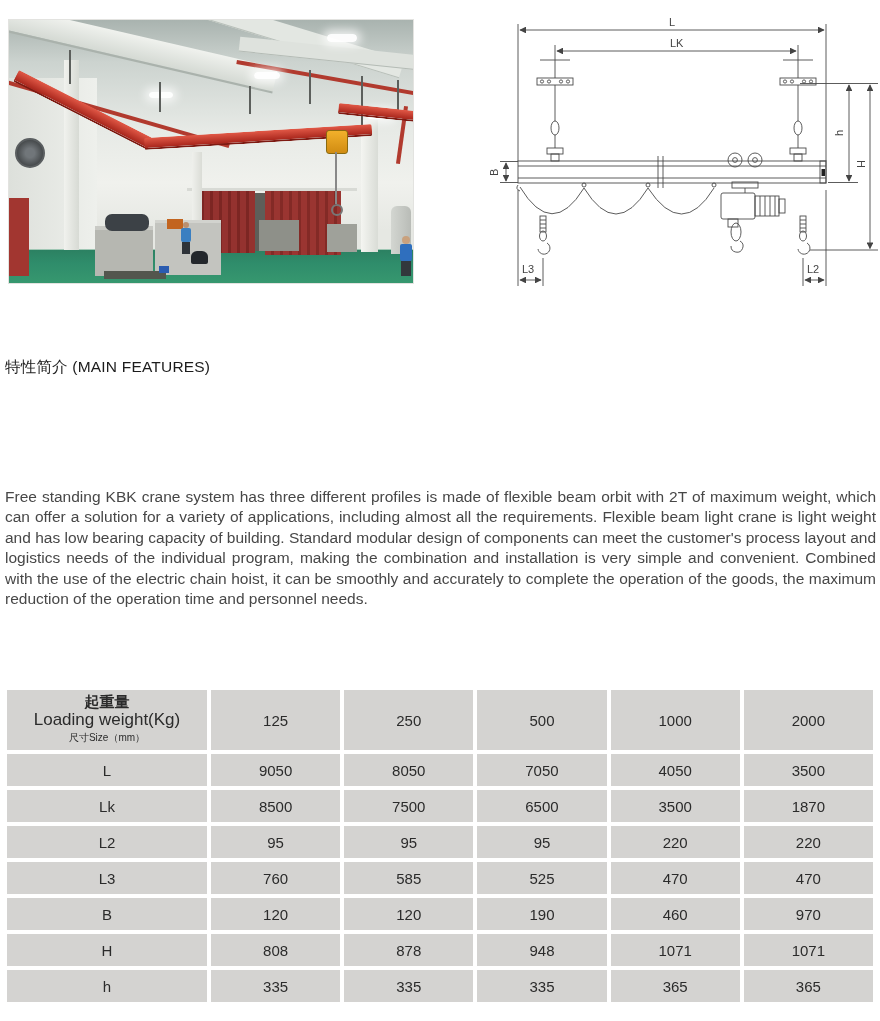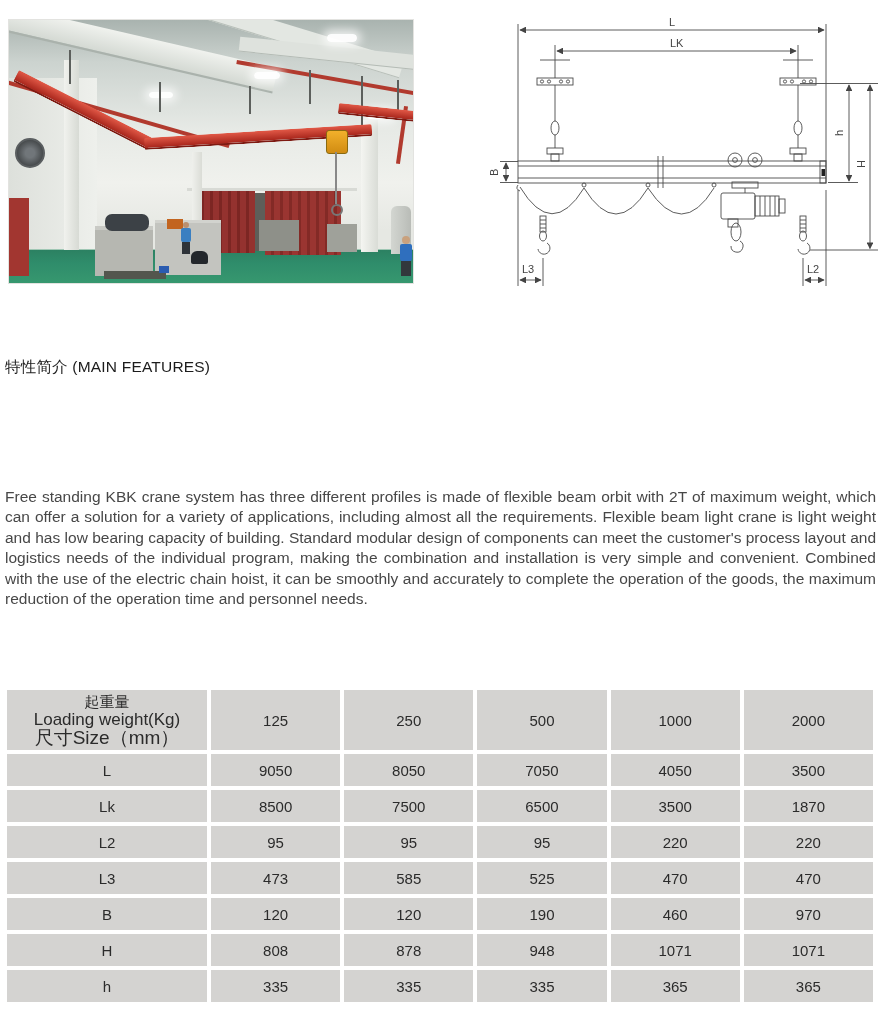--- a/index.html
+++ b/index.html
@@ -73,23 +73,23 @@
            color:#474747;text-align:justify;}
 
   
   .spec{position:absolute;left:3px;top:686px;width:874px;border-collapse:separate;border-spacing:4px;
         table-layout:fixed;}
   .spec td{background:#d4d3d1;color:#2b2b2b;text-align:center;vertical-align:middle;
            font-size:15px;padding:0;}
   .spec col.c0{width:200px;}
   .spec tr.head td{height:60px;}
   .spec tr.body td{height:32px;}
-  .spec .hdr-l1{font-size:15px;line-height:18px;}
+  .spec .hdr-l1{font-size:15px;line-height:18px;font-weight:bold;}
   .spec .hdr-l2{font-size:17px;line-height:18px;}
-  .spec .hdr-l3{font-size:19px;line-height:18px;}
+  .spec .hdr-l3{font-size:10px;line-height:18px;}
 
   
   .diagram{position:absolute;left:488px;top:10px;width:392px;height:282px;}
   .diagram text{font-family:"Liberation Sans","DejaVu Sans",sans-serif;font-size:11px;fill:#444;}
 </style>
 </head>
 <body>
 
 <div class="page">
 
@@ -305,21 +305,21 @@
     <tr class="body">
       <td>L2</td>
       <td>95</td>
       <td>95</td>
       <td>95</td>
       <td>220</td>
       <td>220</td>
     </tr>
     <tr class="body">
       <td>L3</td>
-      <td>473</td>
+      <td>760</td>
       <td>585</td>
       <td>525</td>
       <td>470</td>
       <td>470</td>
     </tr>
     <tr class="body">
       <td>B</td>
       <td>120</td>
       <td>120</td>
       <td>190</td>

